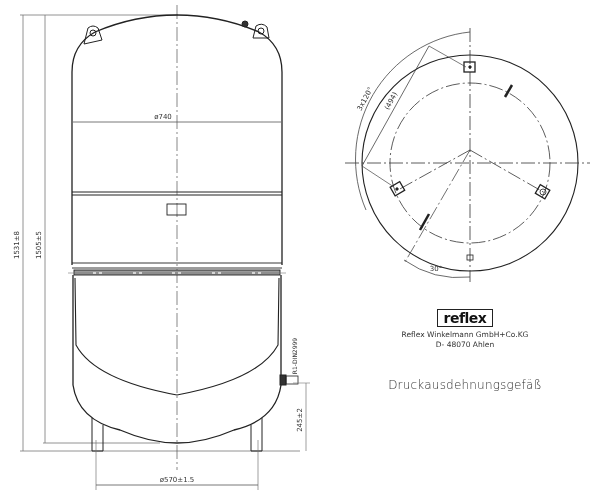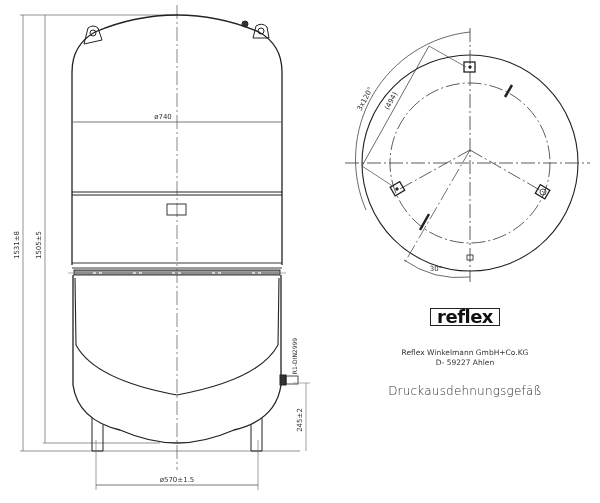--- a/index.html
+++ b/index.html
@@ -1,23 +1,23 @@
 <!DOCTYPE html>
 <html><head>
 <meta charset="utf-8">
 <style>
   html, body { margin: 0; padding: 0; background: #ffffff; }
   body { width: 600px; height: 503px; position: relative; overflow: hidden; font-family: "DejaVu Sans", sans-serif; }
   svg { position: absolute; left: 0; top: 0; }
   .dimtext { font-family: "DejaVu Sans", sans-serif; font-size: 7px; fill: #333; }
   .title-block { position: absolute; left: 370px; top: 308px; width: 190px; text-align: center; color: #333; }
-  .logo-box { display: inline-block; border: 1.5px solid #222; padding: 0 6px; height: 16px; line-height: 16px; font-weight: bold; font-size: 18px; color: #111; letter-spacing: -0.5px; font-family: "DejaVu Sans", sans-serif; }
-  .company { font-size: 7.5px; line-height: 10px; margin-top: 21px; font-family: "DejaVu Sans", sans-serif; }
+  .logo-box { display: inline-block; border: 1.5px solid #222; padding: 0 6px; height: 16px; line-height: 16px; font-weight: bold; font-size: 14px; color: #111; letter-spacing: -0.5px; font-family: "DejaVu Sans", sans-serif; }
+  .company { font-size: 7.5px; line-height: 10px; margin-top: 3px; font-family: "DejaVu Sans", sans-serif; }
   .desc { font-size: 12px; line-height: 22px; font-family: "DejaVu Sans", sans-serif; font-weight: 300; letter-spacing: 0.2px; }
-  .desc.first { margin-top: 12px; }
+  .desc.first { margin-top: 24px; }
 </style>
 </head>
 <body>
 
 <svg width="600" height="503" viewBox="0 0 600 503">
 
   <g fill="none" stroke="#222" stroke-width="1">
 
     <line x1="20" y1="15" x2="178" y2="15" stroke="#777" stroke-width="0.8"></line>
     <line x1="23" y1="15" x2="23" y2="451" stroke="#777" stroke-width="0.8"></line>
@@ -116,15 +116,15 @@
     <path d="M404,260 A96,96 0 0 0 470,277" stroke="#444" stroke-width="0.8"></path>
   </g>
   <text class="dimtext" transform="translate(367,100) rotate(-62)" text-anchor="middle">3x120°</text>
   <text class="dimtext" transform="translate(393,102) rotate(-62)" text-anchor="middle">(494)</text>
   <text class="dimtext" x="436" y="271" text-anchor="middle">30°</text>
 </svg>
 
 <div class="title-block">
   <div class="logo-box">reflex</div>
   <div class="company">Reflex Winkelmann GmbH+Co.KG</div>
-  <div class="company" style="margin-top:0">D- 59227 Ahlen</div>
+  <div class="company" style="margin-top:0">D- 48070 Ahlen</div>
   <div class="desc first">Druckausdehnungsgefäß</div>
 </div>
 
 </body></html>

